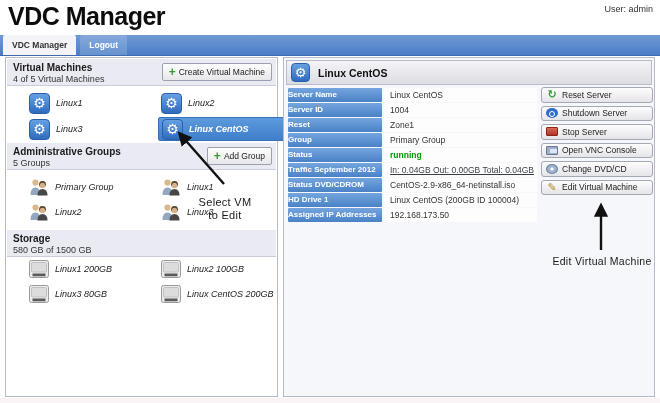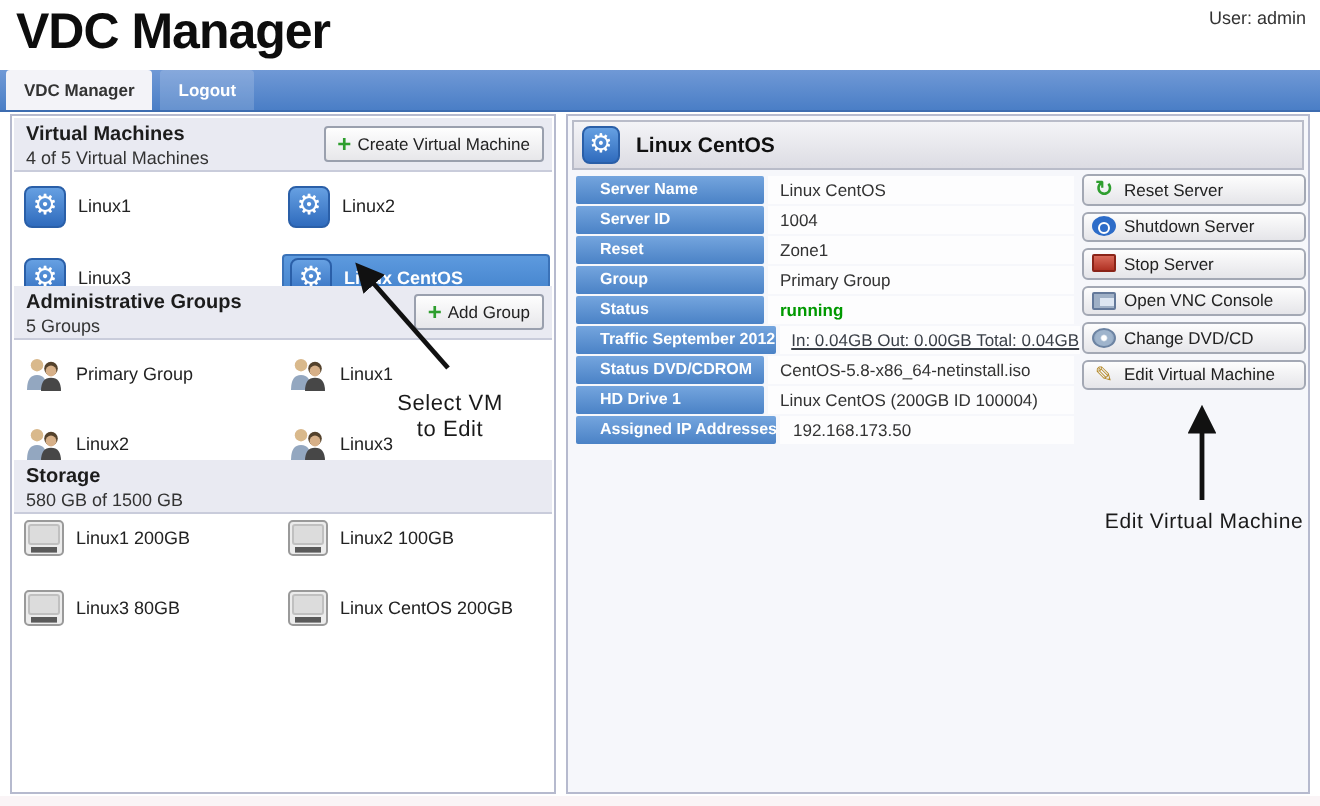--- a/index.html
+++ b/index.html
@@ -36,22 +36,22 @@
   .section-title { position:absolute; left:6px; top:3px; font-size:10px; font-weight:bold; color:#1c1c1c; }
   .section-sub { position:absolute; left:6px; top:15px; font-size:9px; color:#333; }
 
   .mini-btn { position:absolute; right:4px; top:4px; height:18px;
     display:flex; align-items:center; gap:3px; padding:0 6px;
     background:linear-gradient(#fefefe,#e7e7ea); border:1px solid #9aa0ae; border-radius:2px;
     font-size:8.5px; color:#222; font-family:inherit; cursor:pointer; }
   .plus-icon { color:#2e9e2e; font-weight:bold; font-size:12px; line-height:10px; }
 
   
-  .item-list { position:absolute; left:3px; width:266px; display:grid;
-    grid-template-columns:132px 1fr; row-gap:12px; }
+  .item-list { position:absolute; left:20px; width:266px; display:grid;
+    grid-template-columns:132px 1fr; row-gap:2px;font-style:italic; }
   .vm-list { top:33px; }
   .group-list { top:117px; }
   .storage-list { top:199px; }
   .list-cell { height:24px; display:flex; align-items:center; gap:6px;
     font-size:9px; color:#222; padding-left:3px; cursor:pointer; }
   .group-list .list-cell, .storage-list .list-cell { height:23px; }
   .vm-item.selected { background:linear-gradient(#5d9ade,#3f7fca); border:1px solid #3a72b8;
     border-radius:2px; color:#fff; font-weight:bold; }
 
   .gear-badge { flex:0 0 auto; width:21px; height:21px; border-radius:4px;
@@ -64,21 +64,21 @@
   
   .rp-hdr { position:absolute; left:2px; top:2px; right:2px; height:25px;
     background:linear-gradient(#f4f4f7,#dcdce3); border:1px solid #b9bcc9;
     display:flex; align-items:center; gap:8px; padding-left:4px; }
   .rp-title { font-size:10.5px; font-weight:bold; color:#111; }
 
   .details { position:absolute; left:4px; top:30px; width:249px; }
   .detail-row { display:flex; height:14px; margin-bottom:1px; }
   .detail-label { flex:0 0 94px; background:linear-gradient(#74a5de,#4a82c6);
     color:#fff; font-weight:bold; font-size:8px; line-height:14px;
-    padding-left:12px; white-space:nowrap; border-radius:1px; }
+    padding-left:0; white-space:nowrap; border-radius:1px; }
   .detail-value { flex:1; margin-left:2px; background:#fdfdfe;
     font-size:8.5px; line-height:14px; padding-left:6px; color:#333; white-space:nowrap; }
   .detail-row.status-running .detail-value { color:#009900; font-weight:bold; }
   .detail-row.traffic-link .detail-value { text-decoration:underline; color:#3a3f47; cursor:pointer; }
 
   .actions { position:absolute; left:257px; top:29px; width:112px;
     display:flex; flex-direction:column; gap:3px; }
   .action-btn { height:15.5px; display:flex; align-items:center; padding:0 4px;
     background:linear-gradient(#fdfdfd,#e5e5e9); border:1px solid #a3a8b4; border-radius:3px;
     font-size:8.5px; color:#222; font-family:inherit; cursor:pointer; white-space:nowrap;text-align:right; }
@@ -279,21 +279,21 @@
       <div class="detail-row status-running">
     <div class="detail-label">Status</div>
     <div class="detail-value">running</div>
   </div>
       <div class="detail-row traffic-link">
     <div class="detail-label">Traffic September 2012</div>
     <div class="detail-value">In: 0.04GB Out: 0.00GB Total: 0.04GB</div>
   </div>
       <div class="detail-row">
     <div class="detail-label">Status DVD/CDROM</div>
-    <div class="detail-value">CentOS-5.8-x86_64-netinstall.iso</div>
+    <div class="detail-value">CentOS-2.9-x86_64-netinstall.iso</div>
   </div>
       <div class="detail-row">
     <div class="detail-label">HD Drive 1</div>
     <div class="detail-value">Linux CentOS (200GB ID 100004)</div>
   </div>
       <div class="detail-row">
     <div class="detail-label">Assigned IP Addresses</div>
     <div class="detail-value">192.168.173.50</div>
   </div>
     </div>

